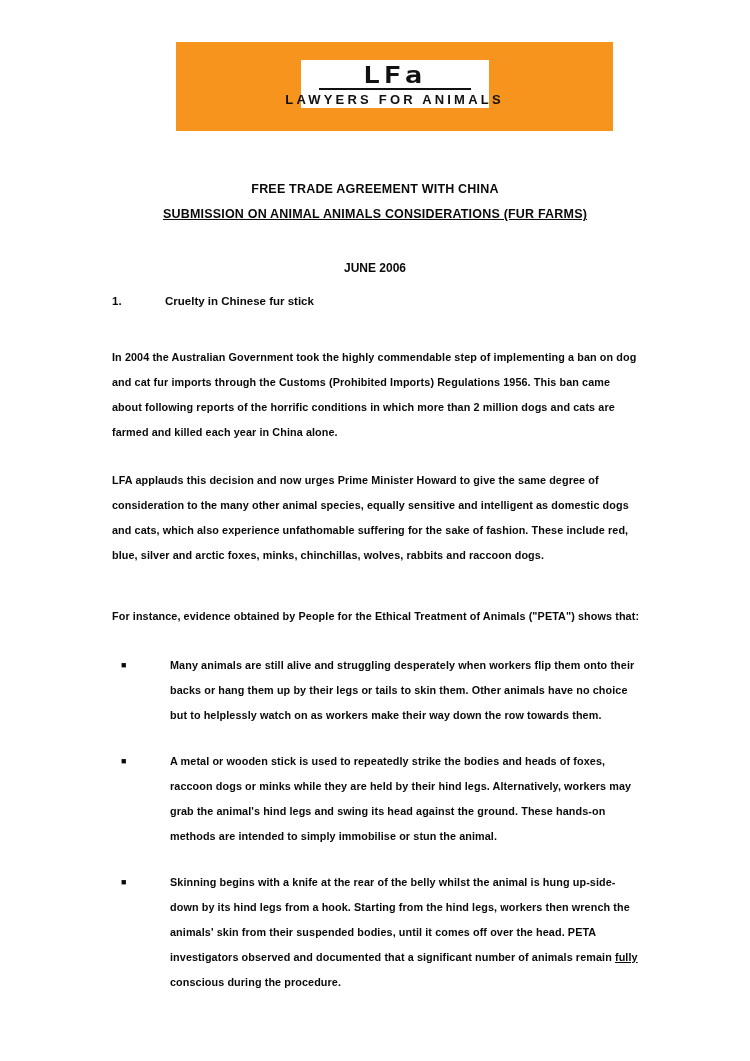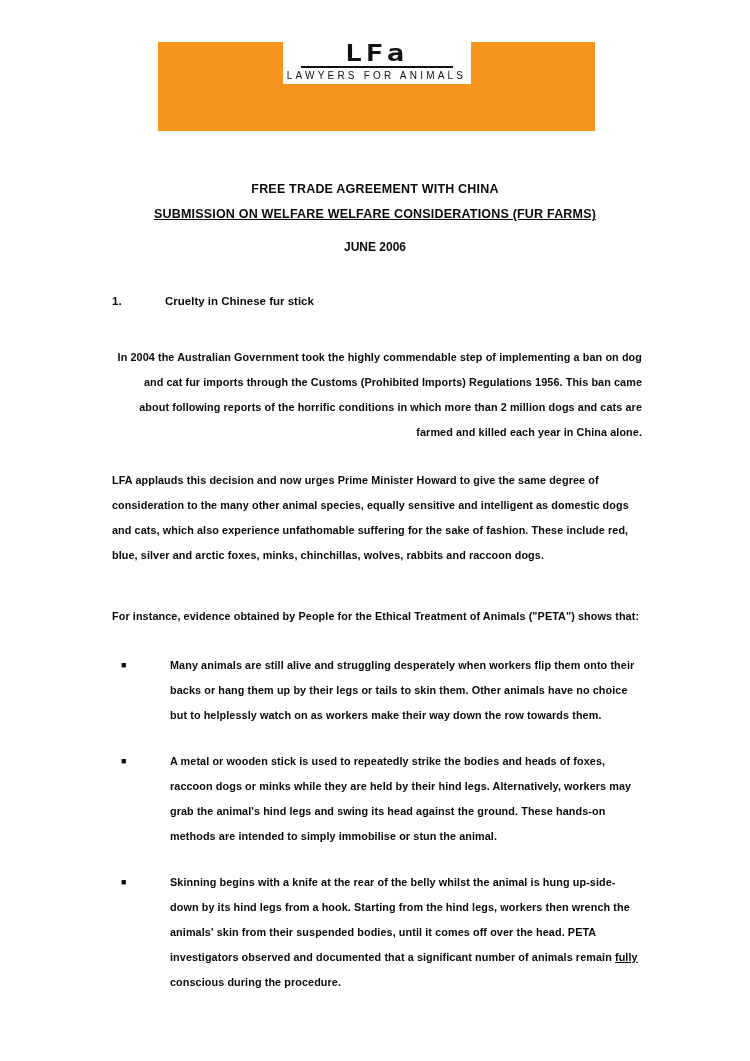--- a/index.html
+++ b/index.html
@@ -14,27 +14,27 @@
   }
   .page {
     position: absolute;
     inset: 0;
     background: #ffffff;
     overflow: hidden;
   }
   
   .banner {
     position: absolute;
-    left: 158px;
+    left: 176px;
     top: 42px;
     width: 437px;
     height: 89px;
     background: #F7941D;
     display: flex;
-    align-items: flex-start;
+    align-items: center;
     justify-content: center;
   }
   .logo-box {
     width: 188px;
     height: 48px;
     background: #ffffff;
     margin-top: -6px;
     display: flex;
     flex-direction: column;
     align-items: center;
@@ -50,22 +50,22 @@
     color: #111;
     transform: scaleX(1.25);
   }
   .logo-rule {
     width: 152px;
     height: 2px;
     background: #111;
     margin: 2px 0 2px 0;
   }
   .logo-name {
-    font-size: 10px;
-    font-weight: normal;
+    font-size: 13px;
+    font-weight: bold;
     letter-spacing: 3.2px;
     color: #111;
     white-space: nowrap;
   }
   
   .title-block {
     position: absolute;
     left: 0;
     top: 177px;
     width: 750px;
@@ -74,21 +74,21 @@
   .title-line {
     font-size: 12.5px;
     font-weight: bold;
     line-height: 25px;
     letter-spacing: 0.2px;
   }
   .title-line.underlined { text-decoration: underline; }
   .date-line {
     position: absolute;
     left: 0;
-    top: 240px;
+    top: 261px;
     width: 750px;
     text-align: center;
     font-size: 12px;
     font-weight: bold;
   }
   
   .content {
     position: absolute;
     left: 112px;
     top: 293px;
@@ -102,21 +102,21 @@
     margin-bottom: 36px;
   }
   .section-number { width: 53px; flex: 0 0 53px; }
   .para {
     font-size: 10.8px;
     font-weight: 600;
     line-height: 25px;
     letter-spacing: 0.1px;
     margin-bottom: 36px;
   }
-  .para.lead { margin-bottom: 23px; text-align: right; }
+  .para.lead { margin-bottom: 23px; }
   .para.intro { margin-bottom: 24px; }
   .bullet-item {
     display: flex;
     margin-bottom: 21px;
   }
   .bullet-marker {
     flex: 0 0 28px;
     width: 28px;
     padding-left: 9px;
     font-size: 9px;
@@ -140,21 +140,21 @@
   <div class="banner" style="background: rgb(247, 148, 29);">
     <div class="logo-box">
       <div class="logo-acronym">LFa</div>
       <div class="logo-rule"></div>
       <div class="logo-name">LAWYERS FOR ANIMALS</div>
     </div>
   </div>
 
   <div class="title-block">
     <div class="title-line">FREE TRADE AGREEMENT WITH CHINA</div>
-    <div class="title-line underlined">SUBMISSION ON WELFARE WELFARE CONSIDERATIONS (FUR FARMS)</div>
+    <div class="title-line underlined">SUBMISSION ON ANIMAL ANIMALS CONSIDERATIONS (FUR FARMS)</div>
   </div>
 
   <div class="date-line">JUNE 2006</div>
 
   <div class="content">
 
     <div class="section-heading">
       <span class="section-number">1.</span>
       <span>Cruelty in Chinese fur stick</span>
     </div>

